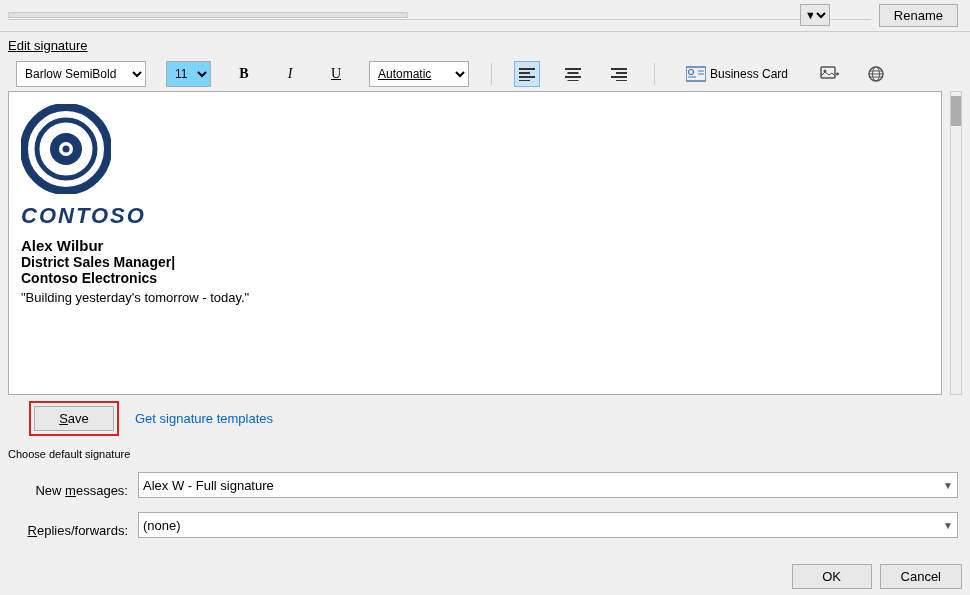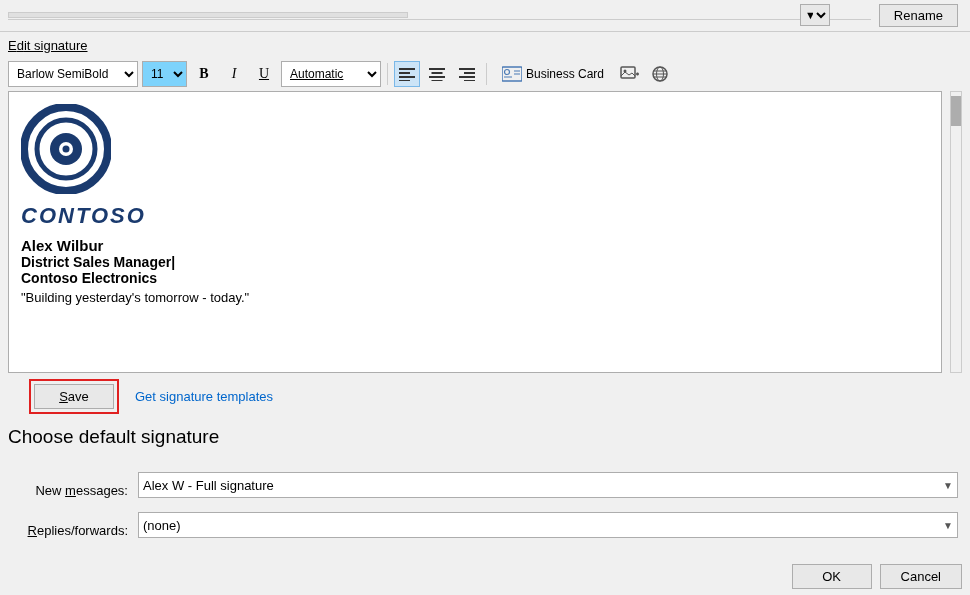--- a/index.html
+++ b/index.html
@@ -47,22 +47,22 @@
       color: #000;
     }
     .edit-sig-label span {
       text-decoration: underline;
     }
 
     
     .toolbar {
       display: flex;
       align-items: center;
-      padding: 4px 8px;
-      gap: 4px;
+      padding: 4px 16px;
+      gap: 20px;
       background: #f0f0f0;
     }
 
     .font-select {
       width: 130px;
       height: 26px;
       font-size: 12px;
       border: 1px solid #adadad;
       padding: 2px 4px;
       background: white;
@@ -255,23 +255,23 @@
       font-size: 13px;
       cursor: pointer;
     }
 
     
     .default-sig-section {
       padding: 6px 8px;
     }
 
     .default-sig-title {
-      font-size: 19px;
+      font-size: 11px;
       font-weight: normal;
-      margin-bottom: 24px;
+      margin-bottom: 12px;
     }
 
     .sig-row {
       display: flex;
       align-items: flex-end;
       margin-bottom: 14px;
     }
 
     .sig-row-label {
       width: 130px;

